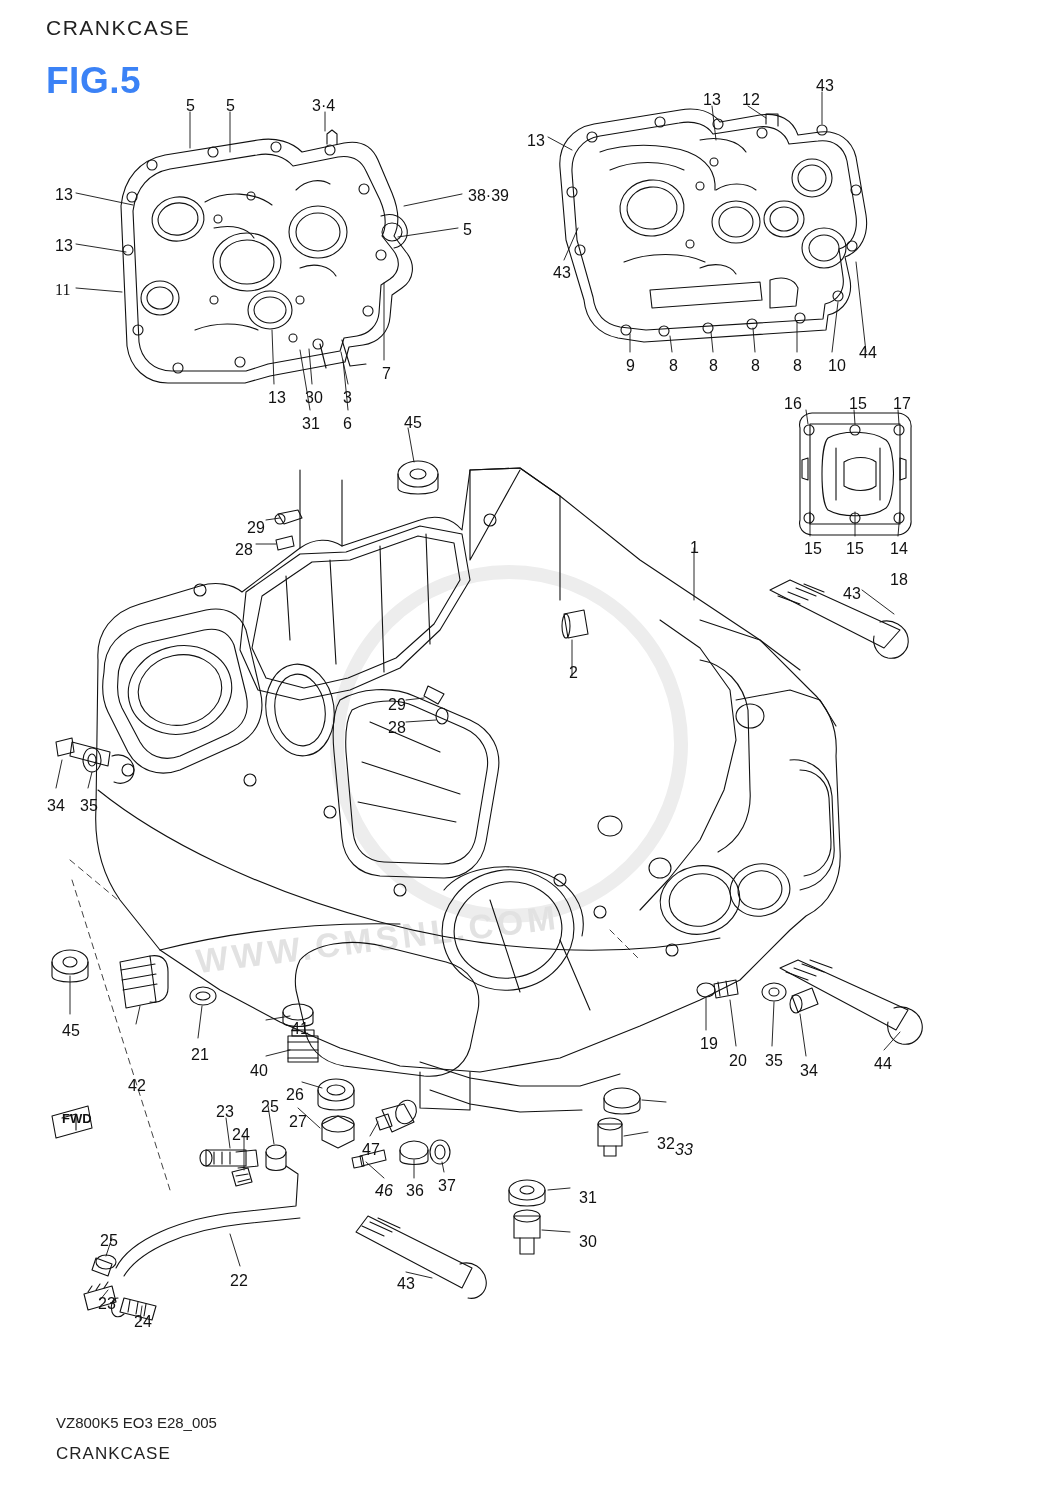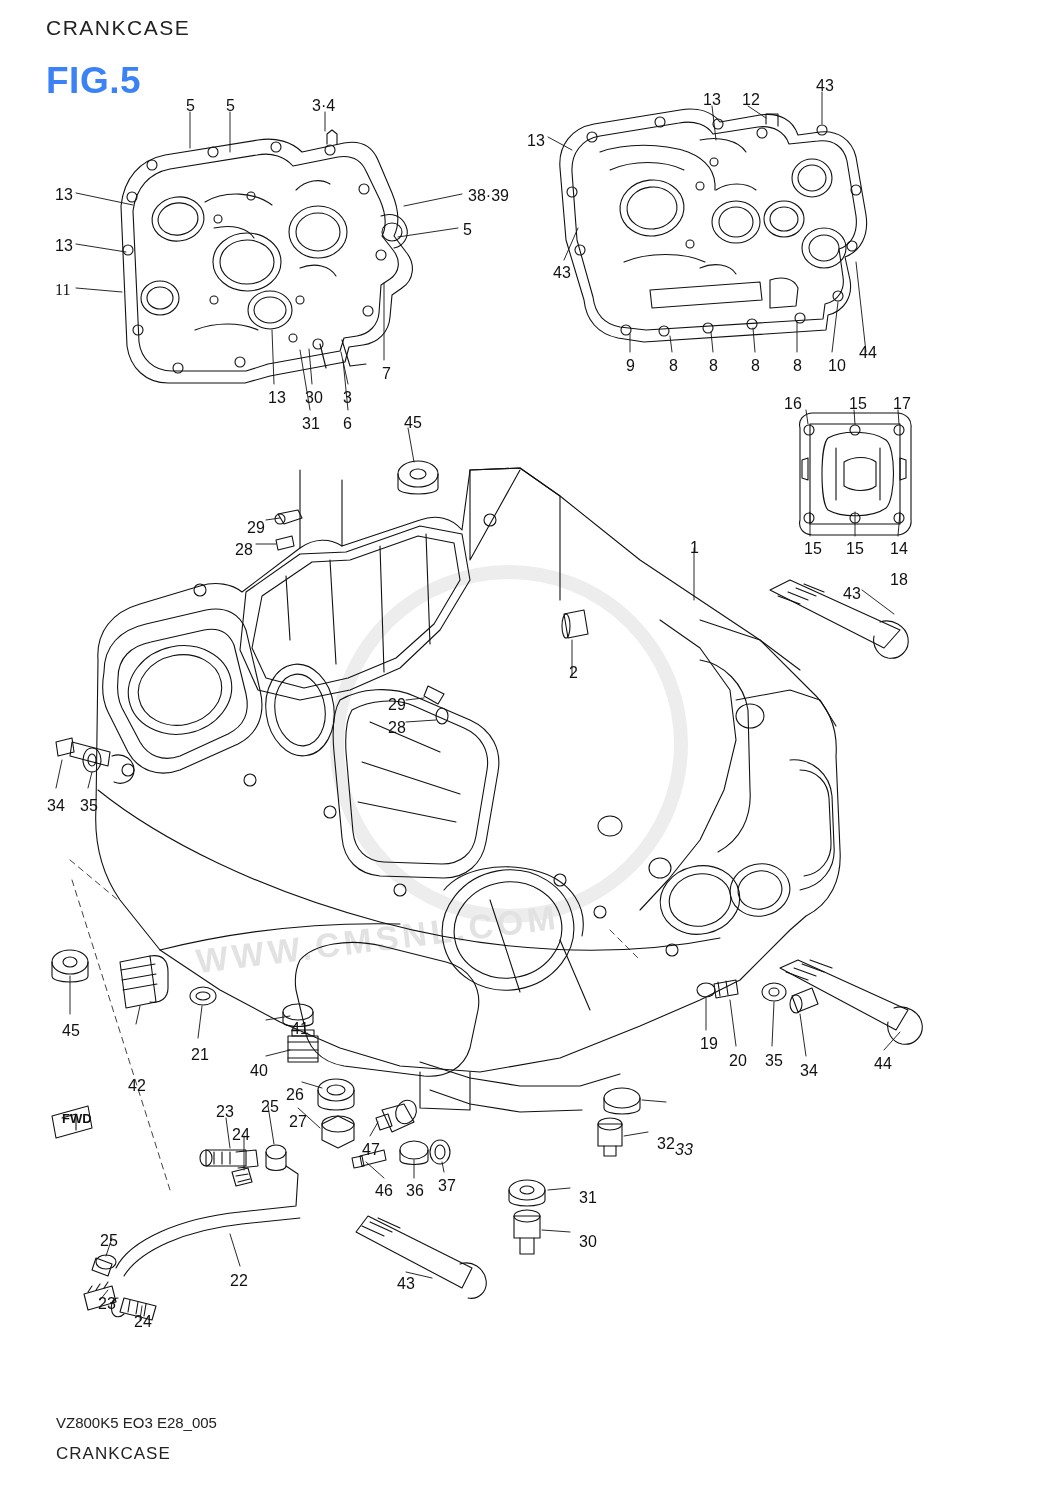--- a/index.html
+++ b/index.html
@@ -612,21 +612,21 @@
       <div class="callout" style="left: 128px; top: 1078px;">42</div>
       <div class="callout" style="left: 191px; top: 1047px;">21</div>
       <div class="callout" style="left: 251px; top: 1021px; margin-left: 40px;">41</div>
       <div class="callout" style="left: 250px; top: 1063px;">40</div>
       <div class="callout" style="left: 286px; top: 1087px;">26</div>
       <div class="callout" style="left: 216px; top: 1104px;">23</div>
       <div class="callout" style="left: 261px; top: 1099px;">25</div>
       <div class="callout" style="left: 289px; top: 1114px;">27</div>
       <div class="callout" style="left: 232px; top: 1127px;">24</div>
       <div class="callout" style="left: 362px; top: 1142px;">47</div>
-      <div class="callout" style="left: 375px; top: 1183px;">46</div>
+      <div class="callout" style="left: 375px; top: 1183px; font-style: italic;">46</div>
       <div class="callout" style="left: 406px; top: 1183px;">36</div>
       <div class="callout" style="left: 438px; top: 1178px;">37</div>
       <div class="callout" style="left: 700px; top: 1036px;">19</div>
       <div class="callout" style="left: 729px; top: 1053px;">20</div>
       <div class="callout" style="left: 765px; top: 1053px;">35</div>
       <div class="callout" style="left: 800px; top: 1063px;">34</div>
       <div class="callout" style="left: 874px; top: 1056px;">44</div>
       <div class="callout" style="left: 675px; top: 1142px; font-style: italic;">33</div>
       <div class="callout" style="left: 657px; top: 1136px;">32</div>
       <div class="callout" style="left: 579px; top: 1190px;">31</div>

